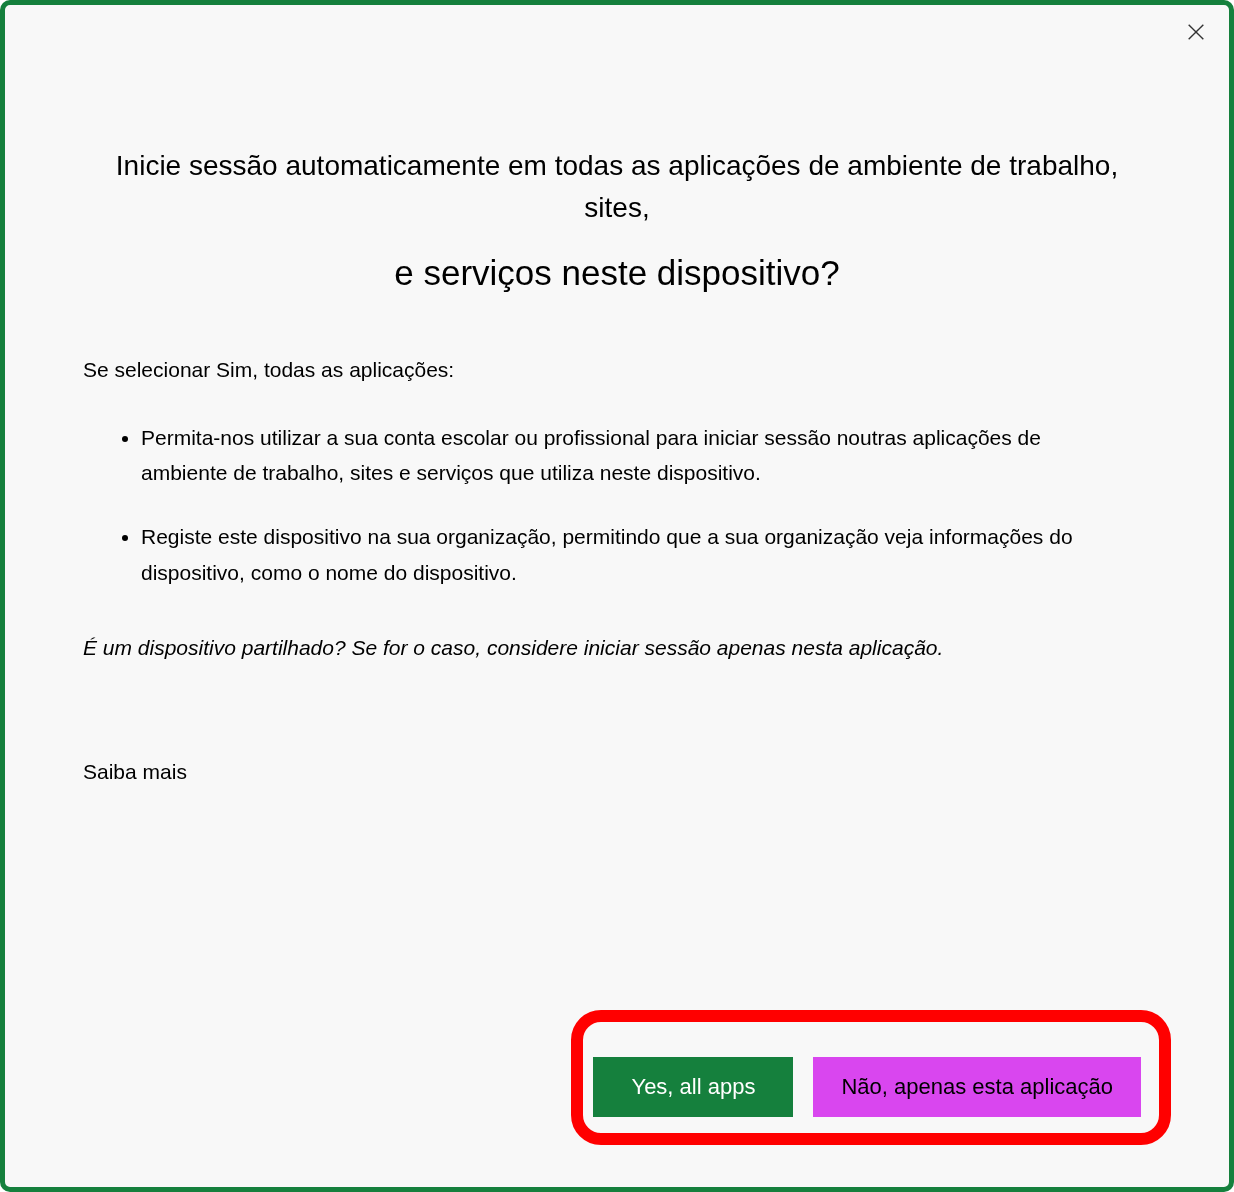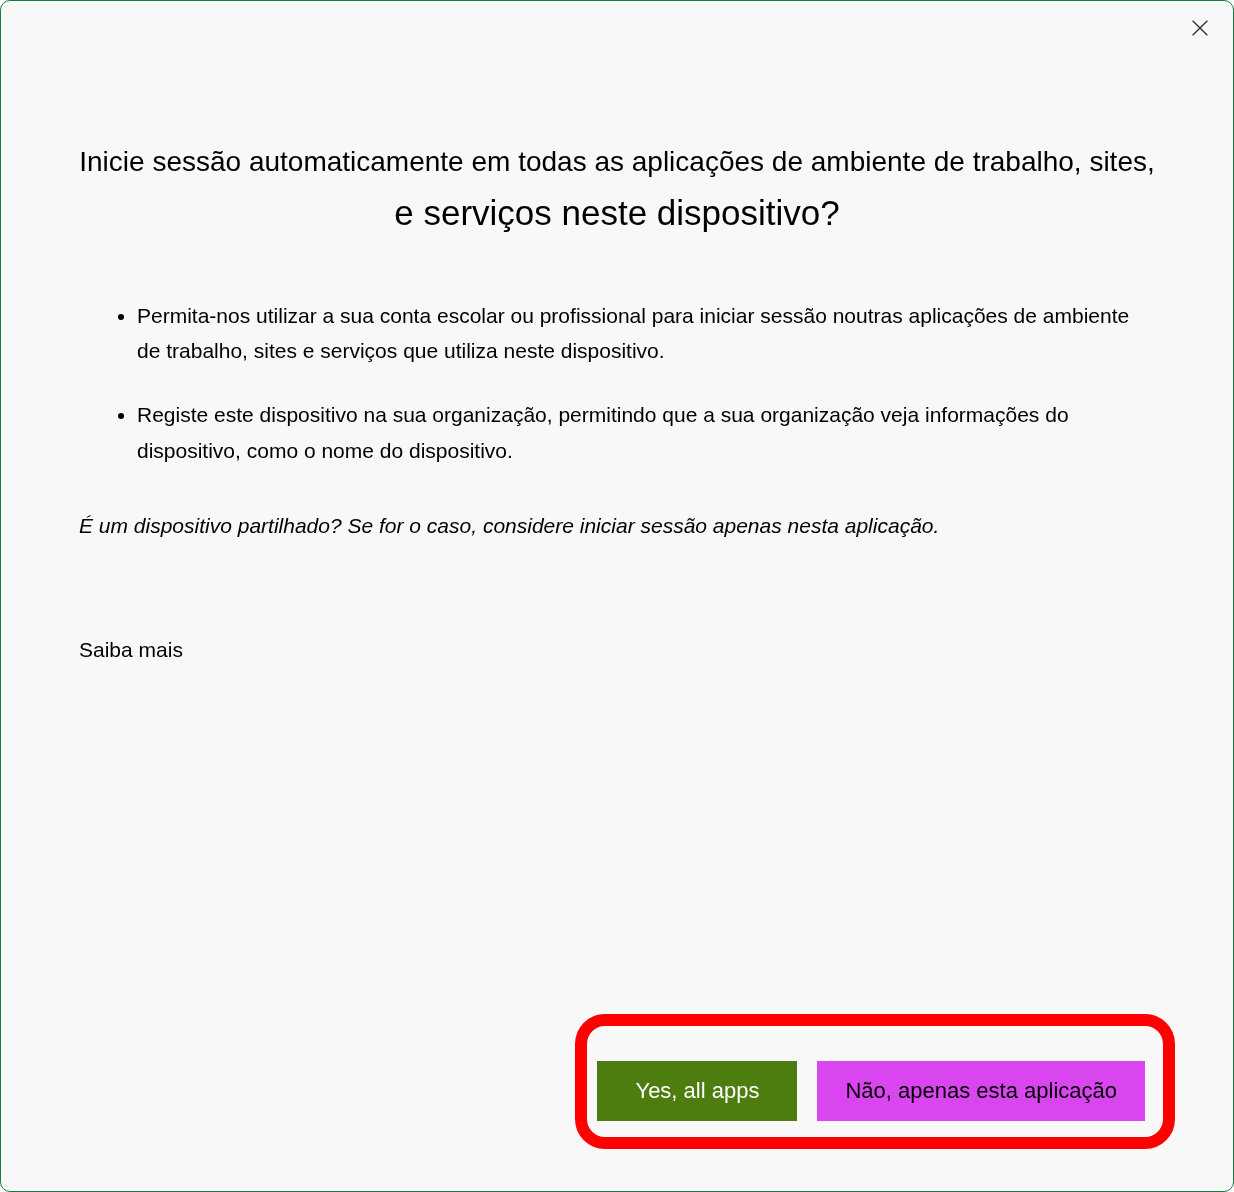--- a/index.html
+++ b/index.html
@@ -11,21 +11,21 @@
       font-family: "Segoe UI", -apple-system, BlinkMacSystemFont, sans-serif;
       background: #fff;
       width: 1234px;
       height: 1192px;
       position: relative;
     }
     .dialog {
       width: 1234px;
       height: 1192px;
       background: #f8f8f8;
-      border: 1px solid #15803d;
+      border: 5px solid #15803d;
       border-radius: 10px;
       position: relative;
       padding: 0;
     }
     .close-btn {
       position: absolute;
       top: 12px;
       right: 18px;
       width: 30px;
       height: 30px;
@@ -47,21 +47,21 @@
       text-align: center;
       font-size: 28px;
       font-weight: 400;
       color: #000;
       line-height: 1.5;
       margin-bottom: 58px;
     }
     .title .line2 {
       display: block;
       font-size: 35px;
-      margin-top: 4px;
+      margin-top: 18px;
     }
     .intro {
       font-size: 21px;
       color: #000;
       margin-bottom: 38px;
       font-weight: 400;
     }
     ul.bullets {
       list-style: disc;
       padding-left: 58px;
@@ -109,21 +109,21 @@
       padding: 0 28px;
       font-size: 22px;
       border: none;
       cursor: pointer;
       display: flex;
       align-items: center;
       justify-content: center;
       font-family: inherit;
     }
     .btn-primary {
-      background: #4d7c0f;
+      background: #15803d;
       color: #fff;
       min-width: 200px;
     }
     .btn-secondary {
       background: #d946ef;
       color: #000;
       min-width: 280px;
     }
   </style>
 </head>
@@ -138,20 +138,21 @@
     </svg>
   </button>
 
   <div class="content">
 
     <div class="title">
       <span>Inicie sessão automaticamente em todas as aplicações de ambiente de trabalho, sites,</span>
       <span class="line2">e serviços neste dispositivo?</span>
     </div>
 
+    <p class="intro">Se selecionar Sim, todas as aplicações:</p>
 
     <ul class="bullets">
       <li>Permita-nos utilizar a sua conta escolar ou profissional para iniciar sessão noutras aplicações de ambiente de trabalho, sites e serviços que utiliza neste dispositivo.</li>
       <li>Registe este dispositivo na sua organização, permitindo que a sua organização veja informações do dispositivo, como o nome do dispositivo.</li>
     </ul>
 
     <p class="shared">É um dispositivo partilhado? Se for o caso, considere iniciar sessão apenas nesta aplicação.</p>
 
     <a class="learn">Saiba mais</a>
 

